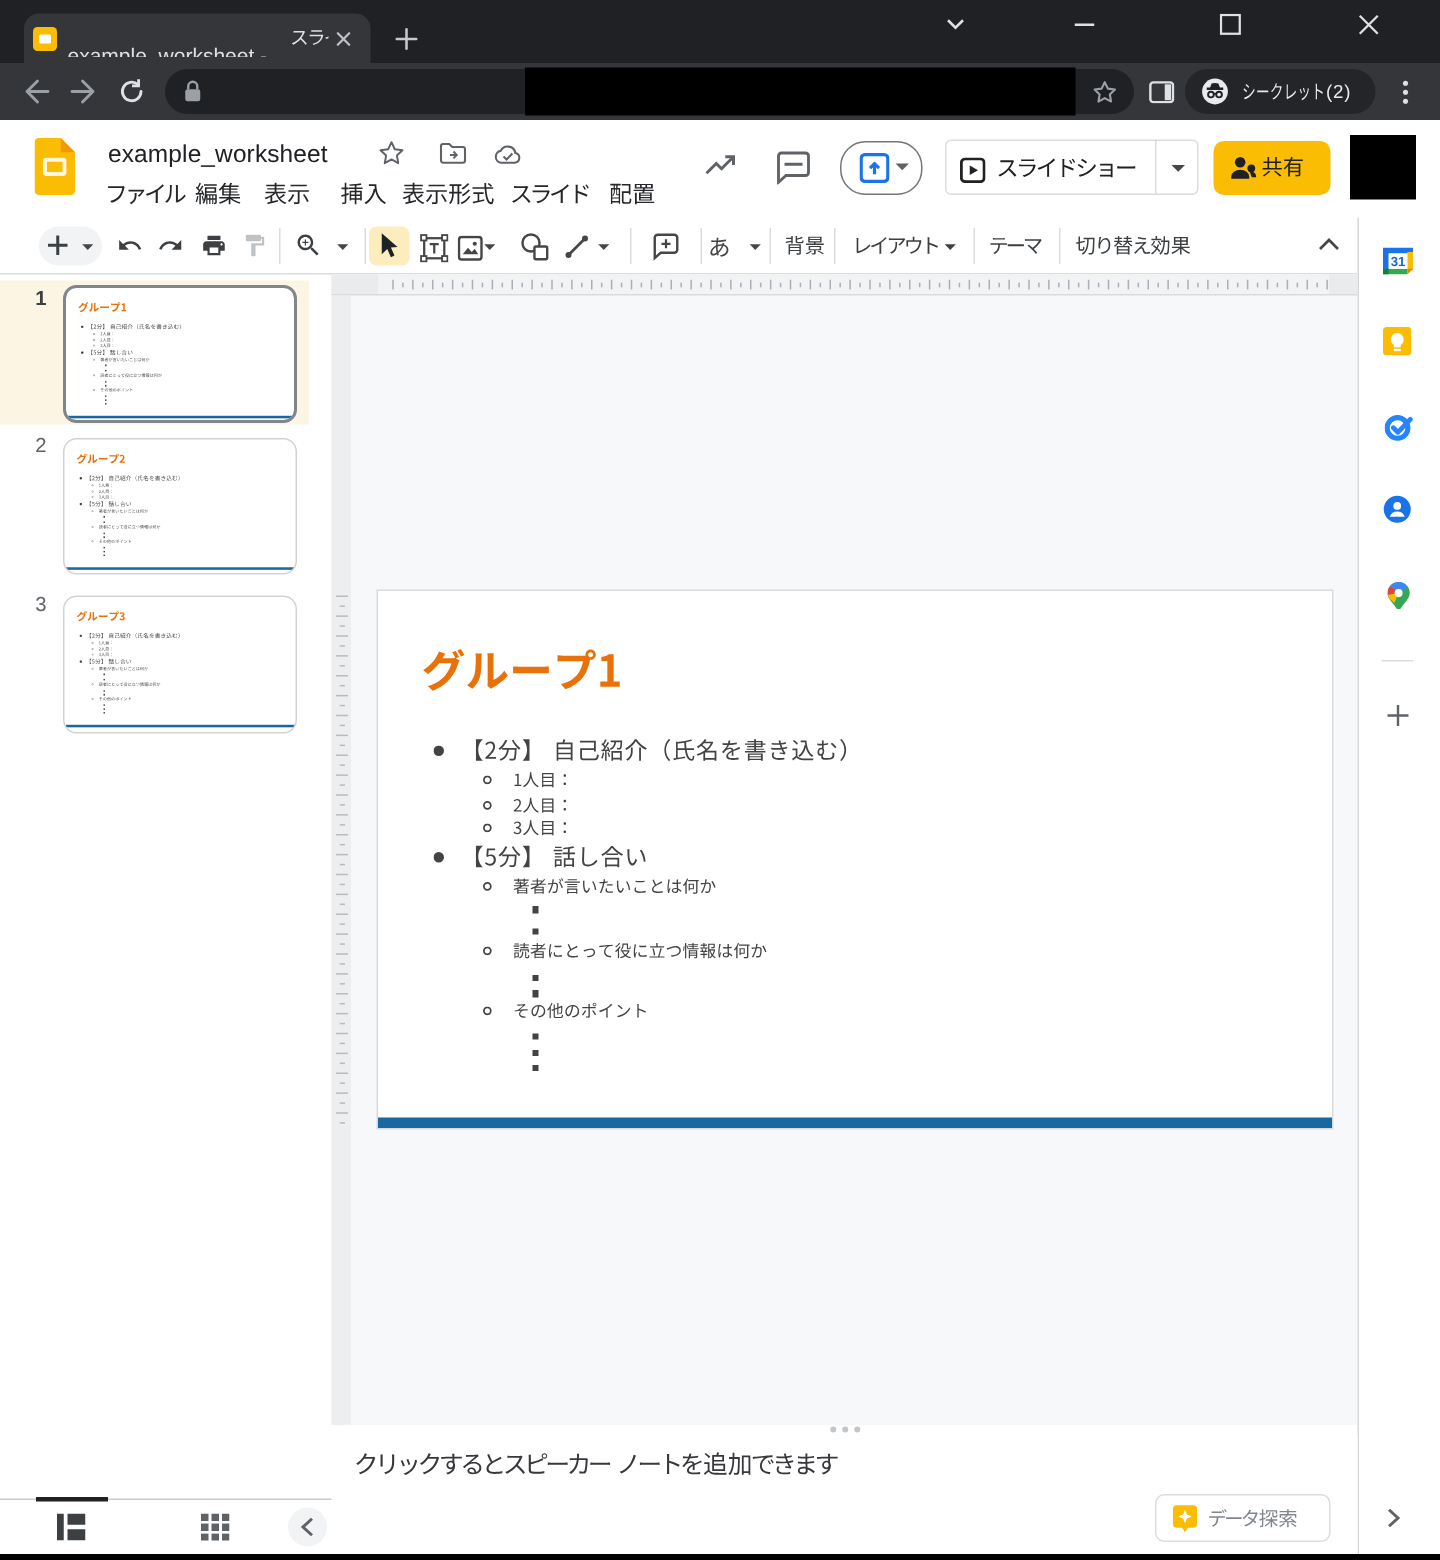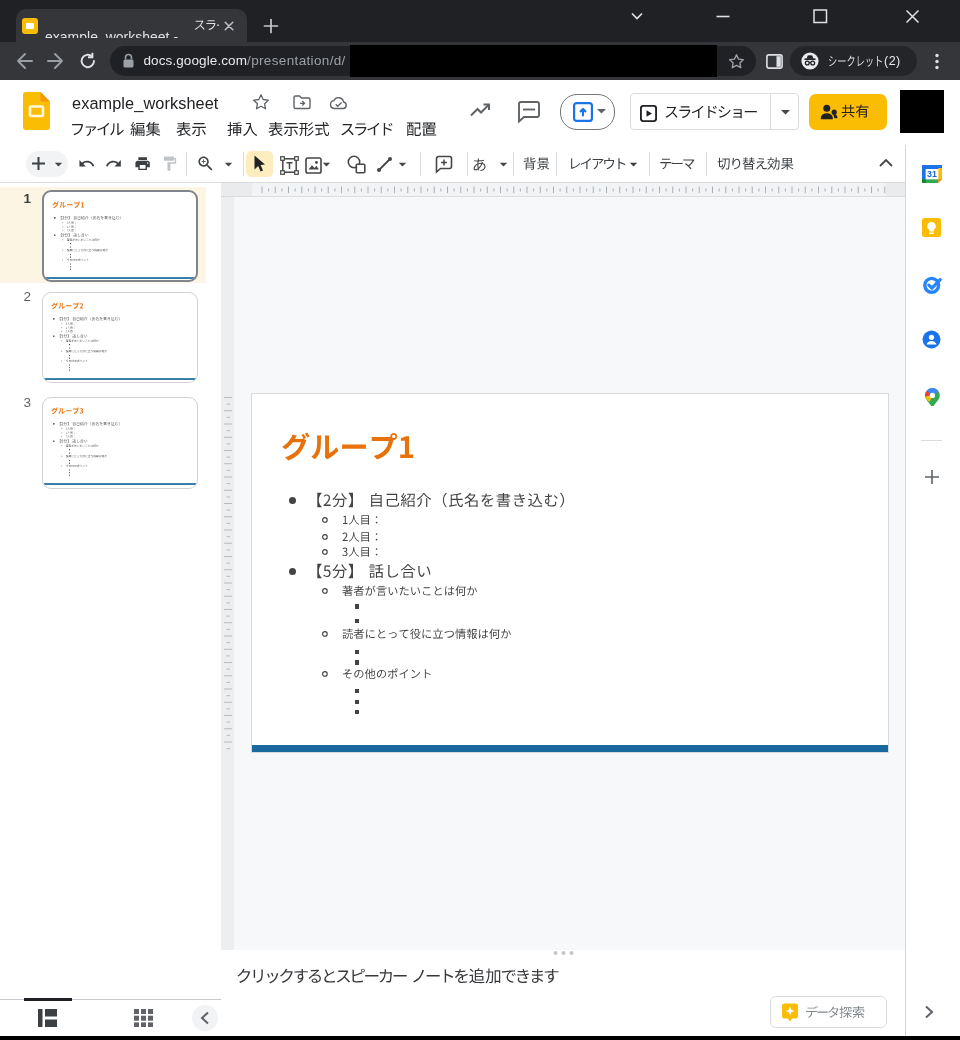--- a/index.html
+++ b/index.html
@@ -44,21 +44,20 @@
     </svg>
     <svg class="abs" style="left:79px;top:52px" width="18" height="18">
       <path d="M15 9 A6.2 6.2 0 1 1 12.9 4.3" stroke="#dee1e6" stroke-width="1.9" fill="none" stroke-linecap="round"></path>
       <path d="M13.4 0.8 L13.4 5.2 L9 5.2" fill="none" stroke="#dee1e6" stroke-width="1.9"></path>
     </svg>
     <div class="abs" style="left:110px;top:46px;width:646px;height:30px;background:#202124;border-radius:15px"></div>
     <svg class="abs" style="left:122px;top:53px" width="13" height="16">
       <rect x="1.5" y="6.5" width="10" height="8" rx="1.5" fill="#9aa0a6"></rect>
       <path d="M3.5 6.5 V4.5 A3 3 0 0 1 9.5 4.5 V6.5" stroke="#9aa0a6" stroke-width="1.6" fill="none"></path>
     </svg>
-    <div class="abs" style="left:143.5px;top:46px;height:30px;line-height:30px;font-size:13.5px;color:#e8eaed;letter-spacing:0.1px">docs.google.com<span style="color:#9aa0a6;letter-spacing:0.35px">/presentation/d/</span></div>
     <div class="abs" style="left:350px;top:45px;width:367px;height:32px;background:#000"></div>
     <svg class="abs" style="left:728px;top:53px" width="17" height="17">
       <path d="M8.5 1.8 L10.6 6.1 15.3 6.7 11.9 10 12.7 14.7 8.5 12.4 4.3 14.7 5.1 10 1.7 6.7 6.4 6.1 Z" stroke="#9aa0a6" stroke-width="1.4" fill="none" stroke-linejoin="round"></path>
     </svg>
     <svg class="abs" style="left:766px;top:54px" width="17" height="15">
       <rect x="0.9" y="0.9" width="15.2" height="13.2" rx="2" stroke="#dee1e6" stroke-width="1.6" fill="none"></rect>
       <rect x="10.5" y="2.2" width="4.3" height="10.6" fill="#dee1e6"></rect>
     </svg>
     <div class="abs" style="left:790px;top:46px;width:127px;height:30px;background:#242528;border-radius:15px"></div>
     <svg class="abs" style="left:801px;top:52px" width="19" height="19">

